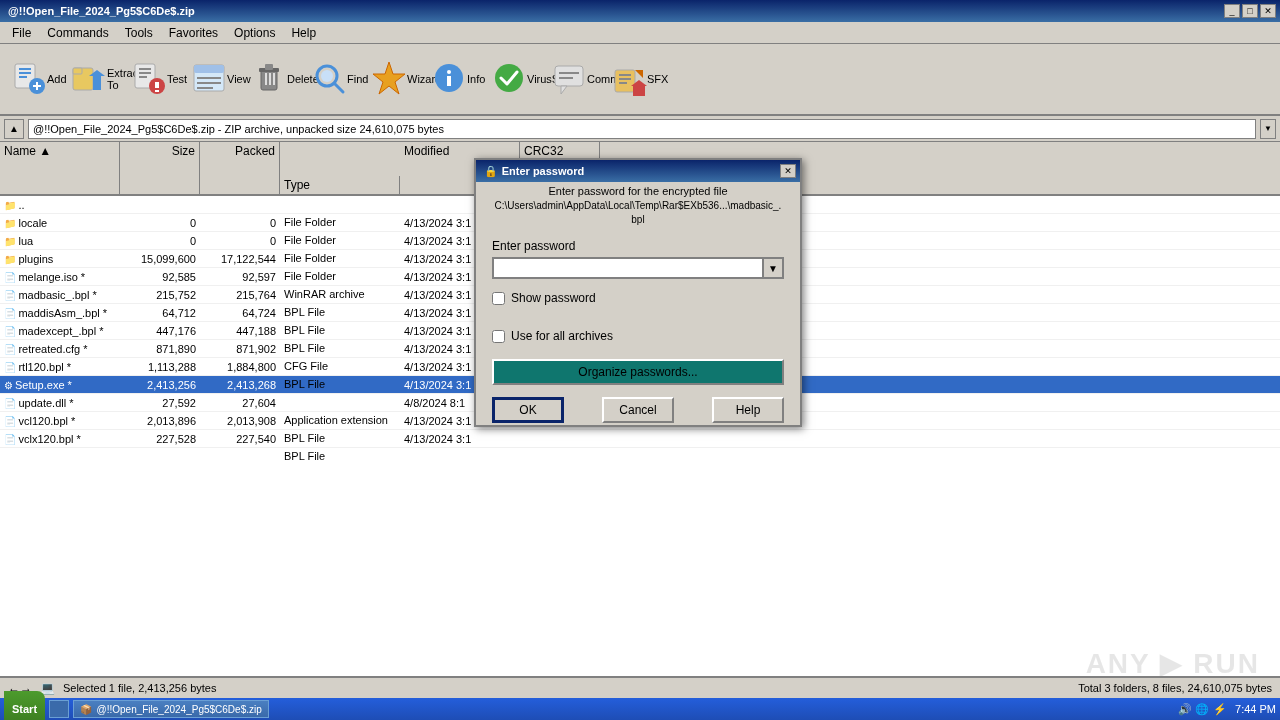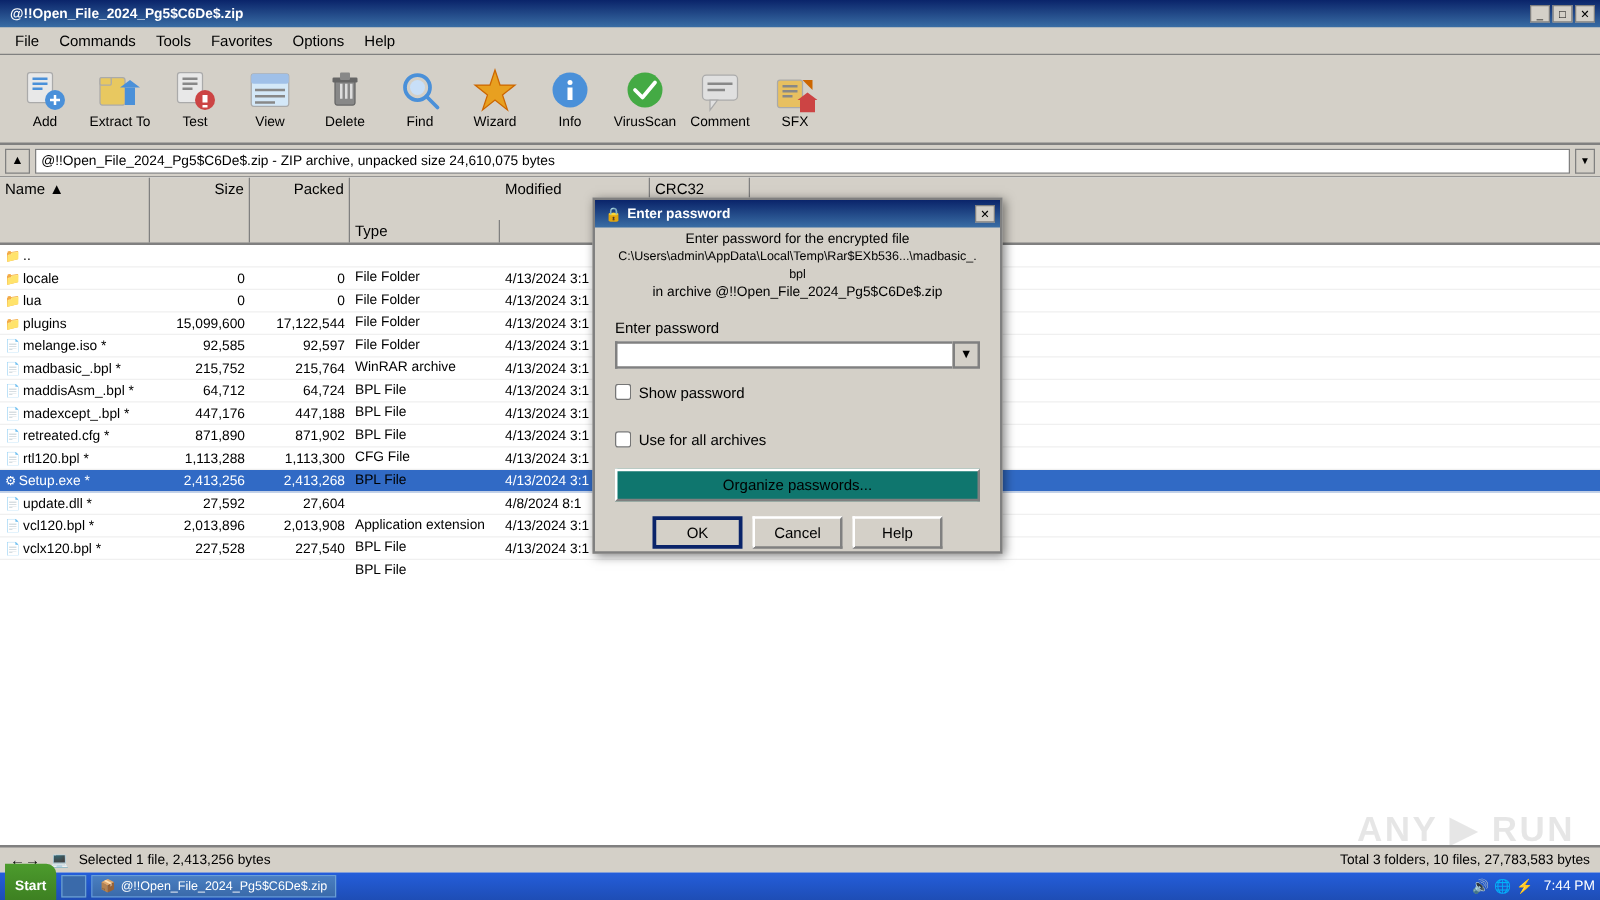--- a/index.html
+++ b/index.html
@@ -65,23 +65,22 @@
       background: #d4d0c8;
       height: 72px;
       display: flex;
       align-items: center;
       padding: 4px 8px;
       gap: 4px;
       border-bottom: 2px solid #808080;
     }
     .tool-btn {
       display: flex;
-      flex-direction: column;
-      align-items: center;
-      justify-content: center;
+      align-items: center;
+      justify-content: flex-start;
       width: 56px;
       height: 64px;
       cursor: pointer;
       border: 1px solid transparent;
       padding: 2px;
       font-size: 11px;
     }
     .tool-icon {
       width: 36px;
       height: 36px;
@@ -357,21 +356,21 @@
       font-size: 12px;
       cursor: pointer;
       margin-bottom: 12px;
       display: flex;
       align-items: center;
       justify-content: center;
     }
     .dialog-buttons {
       display: flex;
       gap: 8px;
-      justify-content: center;
+      justify-content: space-between;
     }
     .dialog-btn {
       width: 72px;
       height: 26px;
       background: #d4d0c8;
       border: 2px solid;
       border-color: white #808080 #808080 white;
       font-size: 12px;
       cursor: pointer;
       display: flex;
@@ -657,21 +656,21 @@
       <div class="file-cell col-packed" style="text-align:right">871,902</div>
       <div class="file-cell col-type">CFG File</div>
       <div class="file-cell col-modified">4/13/2024 3:1</div>
       <div class="file-cell col-crc32"></div>
     </div>
       <div class="file-row">
       <div class="file-cell col-name">
         <span class="file-icon">📄</span>rtl120.bpl *
       </div>
       <div class="file-cell col-size" style="text-align:right">1,113,288</div>
-      <div class="file-cell col-packed" style="text-align:right">1,113,300</div>
+      <div class="file-cell col-packed" style="text-align:right">1,884,800</div>
       <div class="file-cell col-type">BPL File</div>
       <div class="file-cell col-modified">4/13/2024 3:1</div>
       <div class="file-cell col-crc32"></div>
     </div>
       <div class="file-row selected">
       <div class="file-cell col-name">
         <span class="file-icon">⚙</span>Setup.exe *
       </div>
       <div class="file-cell col-size" style="text-align:right">2,413,256</div>
       <div class="file-cell col-packed" style="text-align:right">2,413,268</div>
@@ -711,21 +710,21 @@
     </div>
     </div>
 </div>
 
 <div class="status-bar">
   <div class="status-left">
     <span class="status-icon">←→</span>
     <span class="status-icon">💻</span>
     <span>Selected 1 file, 2,413,256 bytes</span>
   </div>
-  <span>Total 3 folders, 10 files, 27,783,583 bytes</span>
+  <span>Total 3 folders, 8 files, 24,610,075 bytes</span>
 </div>
 
 <div class="taskbar">
   <div class="taskbar-left">
     <div class="start-btn">
       <span>Start</span>
     </div>
     <div style="width:20px;height:18px;background:#3a6aaa;border:1px solid #6a9fd4;display:flex;align-items:center;justify-content:center;"></div>
     <div class="taskbar-app">
       <span>📦</span>
@@ -749,21 +748,20 @@
       <div class="dialog-title-text">
         <span>🔒</span>
         <span>Enter password</span>
       </div>
       <button class="dialog-close-btn">✕</button>
     </div>
     <div class="dialog-body">
       <div class="dialog-description">
         <div>Enter password for the encrypted file</div>
         <div class="desc-path">C:\Users\admin\AppData\Local\Temp\Rar$EXb536...\madbasic_.bpl</div>
-        <div>in archive @!!Open_File_2024_Pg5$C6De$.zip</div>
       </div>
       <div class="dialog-field-label">Enter password</div>
       <div class="dialog-input-row">
         <input type="password" class="dialog-input" value="" style="">
         <div class="dialog-input-btn">▼</div>
       </div>
       <div class="checkbox-row">
         <input type="checkbox" id="show-pass" style="">
         <label for="show-pass">Show password</label>
       </div>

